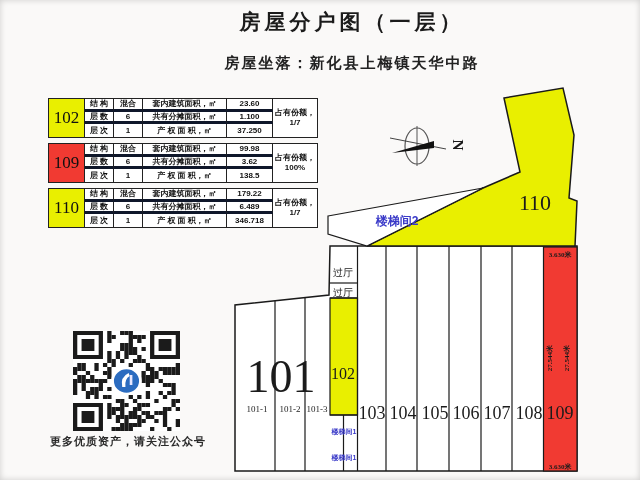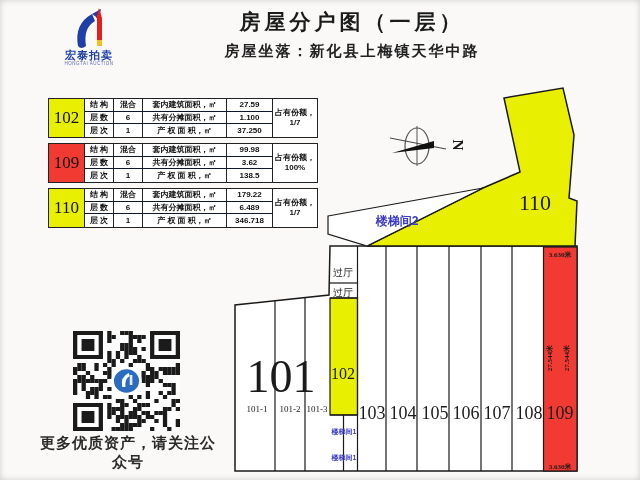--- a/index.html
+++ b/index.html
@@ -3,47 +3,47 @@
 <meta charset="utf-8">
 <style>
   html,body{margin:0;padding:0;background:#e9e7e5;}
   .screen{position:relative;width:640px;height:480px;background:#faf9f8;overflow:hidden;
           font-family:"Liberation Sans","DejaVu Sans",sans-serif;box-shadow:inset 0 0 6px rgba(0,0,0,.18);}
   .plan-svg{position:absolute;left:0;top:0;width:640px;height:480px;}
   
   .title{position:absolute;left:64px;right:0;top:8px;text-align:center;
          font-family:"Liberation Serif","DejaVu Serif",serif;font-weight:700;font-size:21px;
          letter-spacing:4px;color:#1b1b1b;}
-  .subtitle{position:absolute;left:64px;right:0;top:42px;text-align:center;
+  .subtitle{position:absolute;left:64px;right:0;top:54px;text-align:center;
             font-family:"Liberation Serif","DejaVu Serif",serif;font-weight:700;font-size:15px;
             letter-spacing:2px;color:#222;}
   
   .logo{position:absolute;left:56px;top:6px;width:66px;height:72px;text-align:center;}
   .logo svg{display:block;margin:0 auto;}
   .logo-name{font-weight:700;font-size:11px;color:#1e3fa6;letter-spacing:1px;line-height:11px;}
   .logo-sub{font-size:4.5px;color:#5a6bb0;letter-spacing:.5px;line-height:6px;}
   
   .utable{position:absolute;left:48px;width:268px;display:grid;
           grid-template-columns:36px 29px 29px 84px 46px 44px;
           grid-template-rows:repeat(3,12.5px);
           border:1px solid #222;background:#fff;}
-  .cell{border-right:1px solid #222;border-bottom:1px solid #0f172a;display:flex;
+  .cell{border-right:1px solid #222;border-bottom:3px solid #0f172a;display:flex;
         align-items:center;justify-content:center;font-size:8px;font-weight:700;color:#111;
         white-space:nowrap;overflow:hidden;}
   .cell.r2{border-bottom:none;}
   .unitcell{grid-column:1;grid-row:1/4;border-bottom:none;
             font-family:"Liberation Serif","DejaVu Serif",serif;font-weight:400;font-size:17px;}
   .sharecell{grid-column:6;grid-row:1/4;border-right:none;border-bottom:none;
              flex-direction:column;line-height:10px;}
   .bg-yellow{background:#e9ef00;}
   .bg-red{background:#f13a32;}
   
   .qr{position:absolute;left:73px;top:331px;width:107px;height:100px;}
   .qr-caption{position:absolute;left:38px;top:434px;width:180px;text-align:center;
-              font-size:15px;font-weight:700;color:#2a2a2a;letter-spacing:1px;}
+              font-size:11px;font-weight:700;color:#2a2a2a;letter-spacing:1px;}
   
   text{fill:#1b1b1b;}
   .t-serif{font-family:"Liberation Serif","DejaVu Serif",serif;}
   .t-blue{fill:#3a3ac8;font-weight:700;}
   .t-dim{font-size:7px;font-weight:700;font-family:"Liberation Serif","DejaVu Serif",serif;}
 </style>
 </head>
 <body>
 
 <div class="screen">
@@ -101,45 +101,34 @@
     <text x="529" y="419" font-size="18" class="t-serif" text-anchor="middle">108</text>
     <text x="560" y="419" font-size="18" class="t-serif" text-anchor="middle">109</text>
     <text x="535" y="210" font-size="22" class="t-serif" text-anchor="middle">110</text>
 
     <text x="560" y="257" class="t-dim" text-anchor="middle">3.630米</text>
     <text class="t-dim" font-size="8" text-anchor="middle" transform="translate(552,358) rotate(-90)">27.544米</text>
     <text class="t-dim" font-size="8" text-anchor="middle" transform="translate(569,358) rotate(-90)">27.544米</text>
     <text x="560" y="469" class="t-dim" text-anchor="middle">3.630米</text>
   </svg>
 
-  <div class="logo">
-    <svg width="46" height="44" viewBox="0 0 46 44">
-      <path d="M12,40 Q8,18 26,8 L29,15 Q17,22 20,40 Q15,44 12,40 Z" fill="#1e3fa6"></path>
-      <path d="M26,8 L35,3 L33,13 Z" fill="#1e3fa6"></path>
-      <path d="M33,2 L36,12 L30,12 Z" fill="#e02020"></path>
-      <rect x="31" y="12" width="5" height="22" fill="#e02020"></rect>
-      <rect x="31" y="34" width="5" height="6" fill="#f0c020"></rect>
-    </svg>
-    <div class="logo-name">宏泰拍卖</div>
-    <div class="logo-sub">HONGTAI AUCTION</div>
-  </div>
 
   <div class="title">房屋分户图（一层）</div>
   <div class="subtitle">房屋坐落：新化县上梅镇天华中路</div>
 
   <div class="utable" style="top:98px">
     <div class="cell unitcell bg-yellow">102</div>
     <div class="cell sharecell">
       <span>占有份额，</span>
       <span>1/7</span>
     </div>
     <div class="cell">结 构</div>
     <div class="cell">混合</div>
     <div class="cell">套内建筑面积，㎡</div>
-    <div class="cell">27.59</div>
+    <div class="cell">23.60</div>
     <div class="cell">层 数</div>
     <div class="cell">6</div>
     <div class="cell">共有分摊面积，㎡</div>
     <div class="cell">1.100</div>
     <div class="cell r2">层 次</div>
     <div class="cell r2">1</div>
     <div class="cell r2">产 权 面 积，㎡</div>
     <div class="cell r2">37.250</div>
   </div>
 

